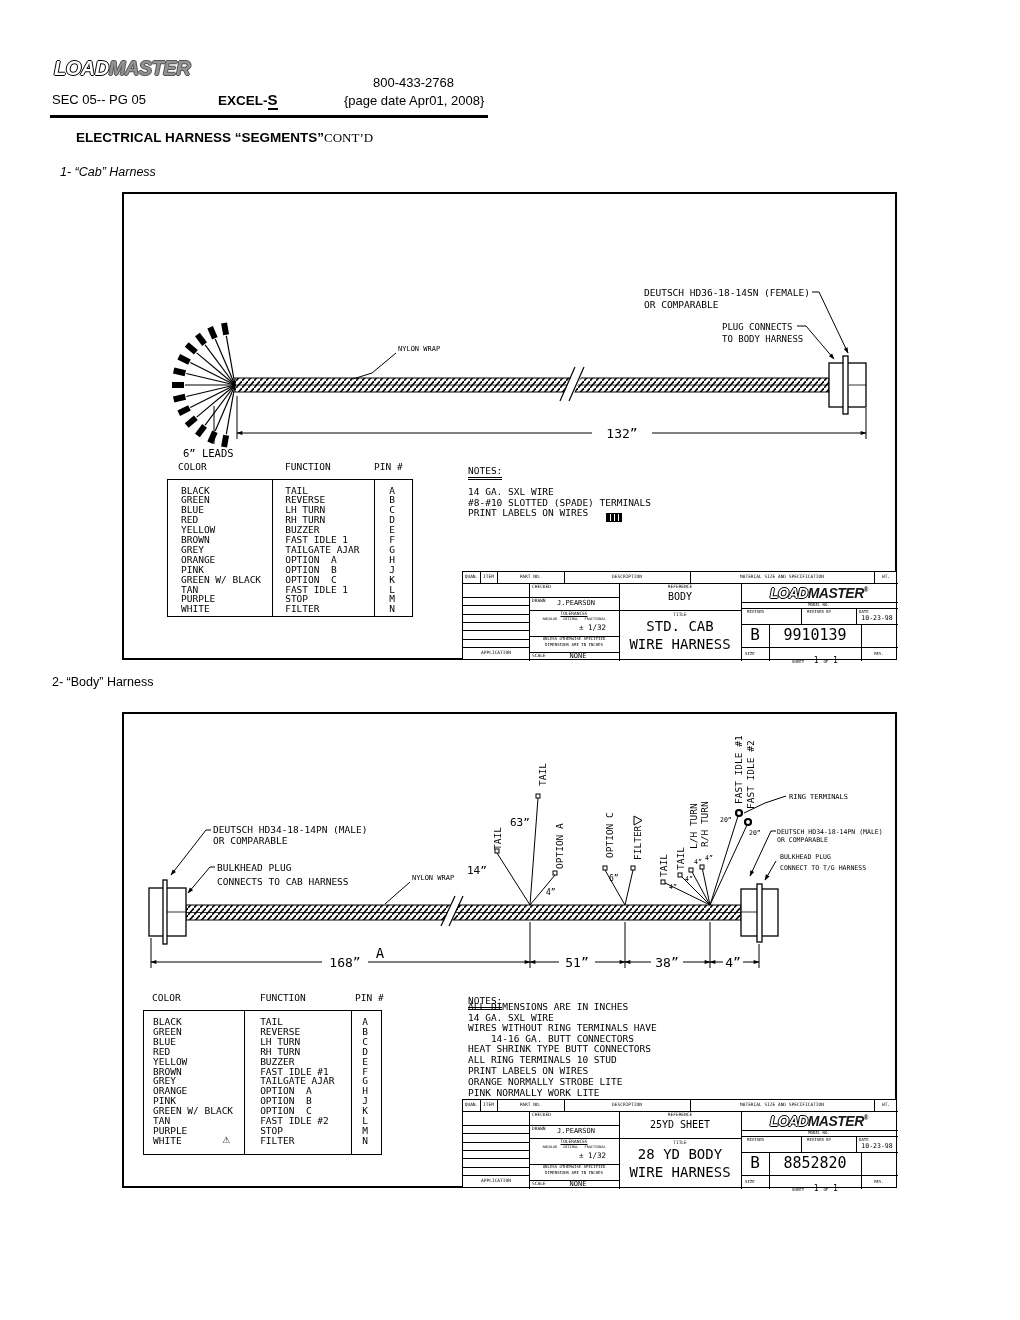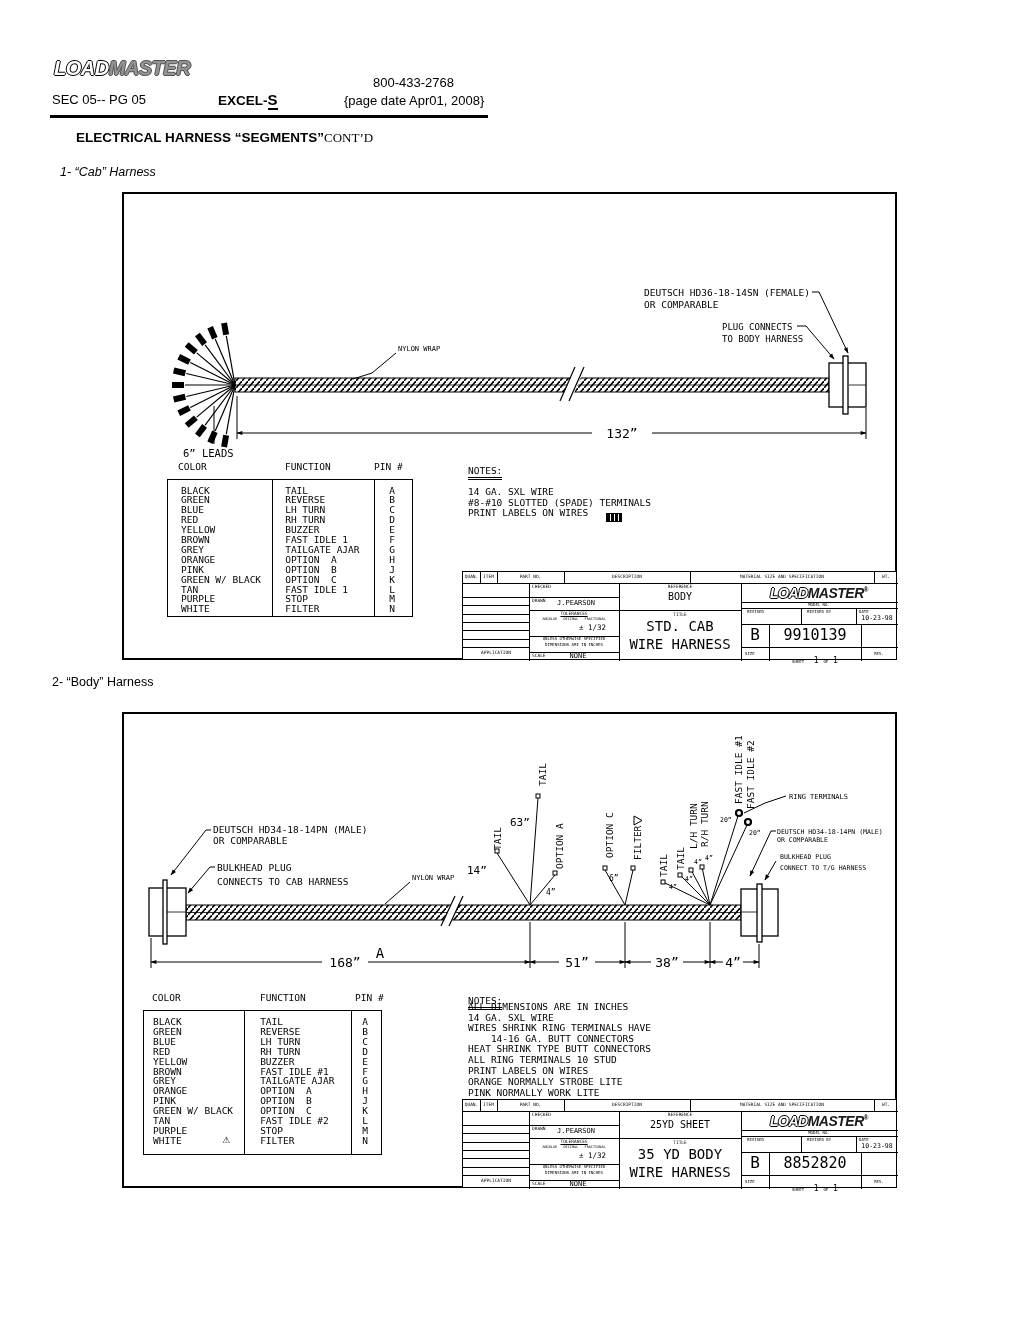--- a/index.html
+++ b/index.html
@@ -384,21 +384,21 @@
       <div class="trow"><span class="tcell" style="width: 100px; padding-left: 9px;">TAN</span><span class="tcell" style="width: 107px; padding-left: 17px;">FAST IDLE #2</span><span class="tcell" style="width: 32px; text-align: center;">L</span></div>
       <div class="trow"><span class="tcell" style="width: 100px; padding-left: 9px;">PURPLE</span><span class="tcell" style="width: 107px; padding-left: 17px;">STOP</span><span class="tcell" style="width: 32px; text-align: center;">M</span></div>
       <div class="trow"><span class="tcell" style="width: 100px; padding-left: 9px;">WHITE<span class="warn">⚠</span></span><span class="tcell" style="width: 107px; padding-left: 17px;">FILTER</span><span class="tcell" style="width: 32px; text-align: center;">N</span></div>
     </div>
 </div>
 
 <div class="t" style="left:468px;top:991px;"><span class="nt">NOTES:</span></div>
 <div class="abs nlines" style="left:468px;top:1002px;">
     <div>ALL DIMENSIONS ARE IN INCHES</div>
     <div>14 GA. SXL WIRE</div>
-    <div>WIRES SHRINK RING TERMINALS HAVE</div>
+    <div>WIRES WITHOUT RING TERMINALS HAVE</div>
     <div>    14-16 GA. BUTT CONNECTORS</div>
     <div>HEAT SHRINK TYPE BUTT CONNECTORS</div>
     <div>ALL RING TERMINALS 10 STUD</div>
     <div>PRINT LABELS ON WIRES</div>
   </div>
 <div class="abs nlines" style="left:468px;top:1077px;">
     <div>ORANGE NORMALLY STROBE LITE</div>
     <div>PINK NORMALLY WORK LITE</div>
   </div>
 
@@ -437,21 +437,21 @@
   <div class="tx ctr" style="left:111px;top:46px;font-size:3.5px;">ANGULAR   DECIMAL   FRACTIONAL</div>
   <div class="tx" style="left:116px;top:52px;font-size:7.5px;">± 1/32</div>
   <div class="tx ctr" style="left:111px;top:65px;font-size:4px;">UNLESS OTHERWISE SPECIFIED</div>
   <div class="tx ctr" style="left:111px;top:70.5px;font-size:4px;">DIMENSIONS ARE IN INCHES</div>
   <div class="tx" style="left:69px;top:81.5px;font-size:4.5px;">SCALE</div>
   <div class="tx ctr" style="left:115px;top:80.5px;font-size:7px;">NONE</div>
   <div class="ln" style="left:156px;top:38px;width:122px;height:1px;"></div>
   <div class="tx ctr" style="left:217px;top:13px;font-size:4.5px;">REFERENCE</div>
   <div class="tx ctr" style="left:217px;top:20px;font-size:10px;">25YD SHEET</div>
   <div class="tx ctr" style="left:217px;top:40.5px;font-size:4.5px;">TITLE</div>
-  <div class="tx ctr" style="left:217px;top:47px;font-size:14px;">35 YD BODY</div>
+  <div class="tx ctr" style="left:217px;top:47px;font-size:14px;">28 YD BODY</div>
   <div class="tx ctr" style="left:217px;top:65px;font-size:14px;">WIRE HARNESS</div>
   <div class="ln" style="left:278px;top:30px;width:157px;height:1px;"></div>
   <div class="ln" style="left:278px;top:36px;width:157px;height:1px;"></div>
   <div class="ln" style="left:278px;top:52px;width:157px;height:1px;"></div>
   <div class="ln" style="left:278px;top:75px;width:157px;height:1px;"></div>
   <div class="ln" style="left:338px;top:36px;width:1px;height:16px;"></div>
   <div class="ln" style="left:393px;top:36px;width:1px;height:16px;"></div>
   <div class="ln" style="left:306px;top:52px;width:1px;height:37px;"></div>
   <div class="ln" style="left:398px;top:52px;width:1px;height:37px;"></div>
   <div class="tx ctr logo" style="left:356px;top:13.5px;font-size:14px;"><span class="ld">LOAD</span><span class="ms">MASTER</span><span class="reg">®</span></div>

